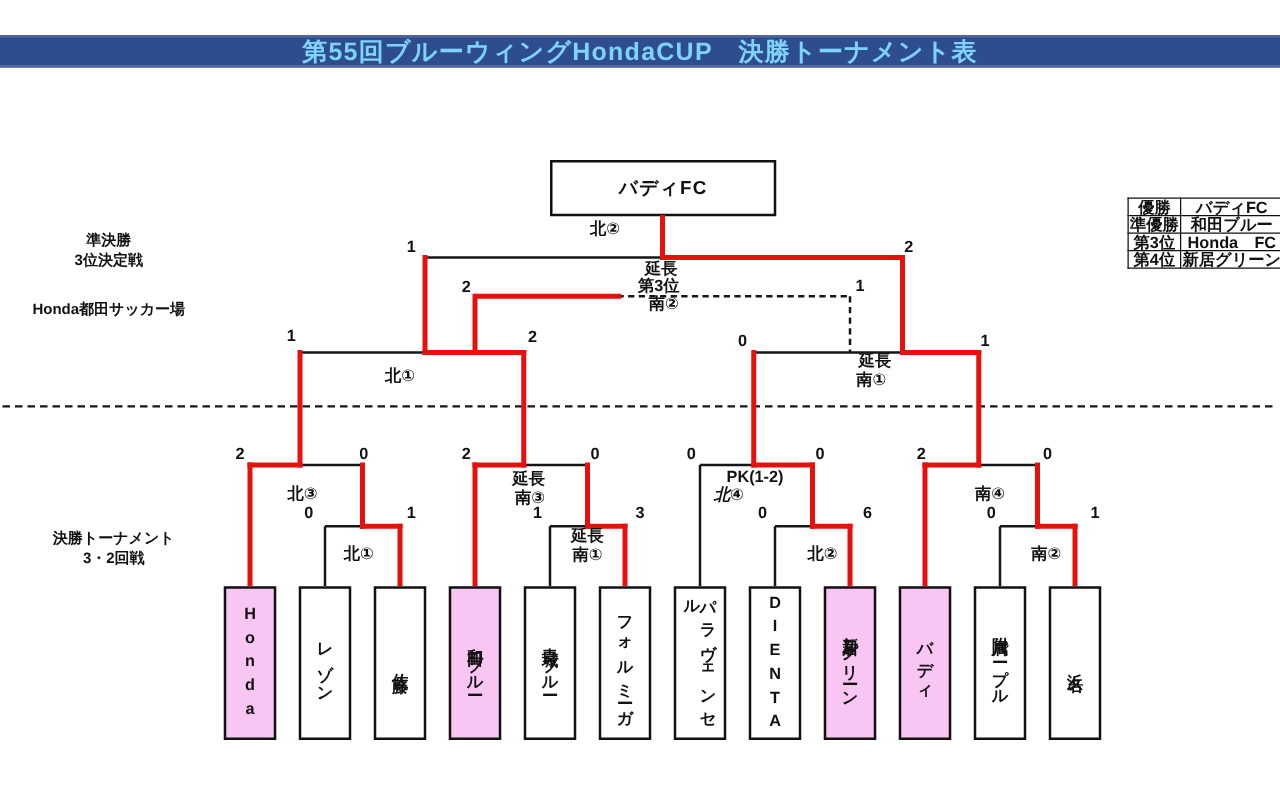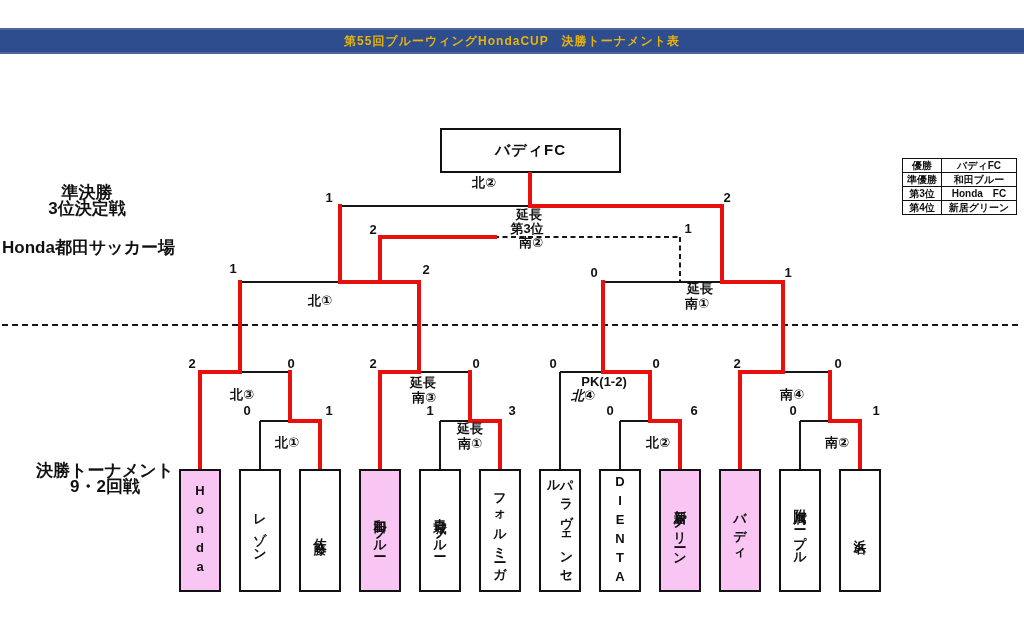--- a/index.html
+++ b/index.html
@@ -7,34 +7,34 @@
     position:relative;width:1024px;height:641px;background:#ffffff;overflow:hidden;
     font-family:"Liberation Sans","DejaVu Sans",sans-serif;color:#111;
   }
   
   .title-band{
     position:absolute;left:0;top:28px;width:1024px;height:26px;
     background:var(--blue,#2e4d8e);
     border-top:2px solid #51659e;border-bottom:2px solid #51659e;
     display:flex;align-items:center;justify-content:center;box-sizing:border-box;
   }
-  .title-band span{color:#eab308;font-weight:bold;font-size:12px;letter-spacing:1px;white-space:nowrap;}
-  
-  .sched{position:absolute;width:170px;text-align:center;font-weight:bold;font-size:17px;line-height:15.5px;white-space:nowrap;}
+  .title-band span{color:#7dd3fc;font-weight:bold;font-size:20px;letter-spacing:1px;white-space:nowrap;}
+  
+  .sched{position:absolute;width:170px;text-align:center;font-weight:bold;font-size:12px;line-height:15.5px;white-space:nowrap;}
   
   .champ-box{
     position:absolute;left:440px;top:128px;width:181px;height:45px;box-sizing:border-box;
     border:2px solid #111;background:#fff;display:flex;align-items:center;justify-content:center;
     font-weight:bold;font-size:15px;letter-spacing:1px;
   }
   
   .results{position:absolute;left:902px;top:158px;border-collapse:collapse;}
   .results td{
     border:1.8px solid #111;height:13px;padding:0 1px;text-align:center;
-    font-weight:bold;font-size:10px;white-space:nowrap;line-height:13px;
+    font-weight:bold;font-size:13px;white-space:nowrap;line-height:13px;
   }
   .results td.rank{width:36px;}
   .results td.team{width:72px;}
   
   .bracket{position:absolute;left:0;top:0;}
   .k{stroke:#161616;stroke-width:2;fill:none;}
   .kd{stroke:#161616;stroke-width:2;fill:none;stroke-dasharray:5 3.5;}
   .kd2{stroke:#161616;stroke-width:1.8;fill:none;stroke-dasharray:6 4;}
   .r{stroke:var(--red,#e8100c);stroke-width:4;fill:none;}
   
@@ -60,23 +60,23 @@
   </div>
 
   <div class="sched" style="left:2px;top:185px;">
     <div>準決勝</div>
     <div>3位決定戦</div>
   </div>
   <div class="sched" style="left:2px;top:240px;">
     <div>Honda都田サッカー場</div>
   </div>
 
-  <div class="sched" style="left:20px;top:423px;margin-top:40px;">
+  <div class="sched" style="left:6px;top:423px;">
     <div>決勝トーナメント</div>
-    <div>9・2回戦</div>
+    <div>3・2回戦</div>
   </div>
 
   <table class="results">
     <tbody>
       <tr>
         <td class="rank">優勝</td>
         <td class="team">バディFC</td>
       </tr>
       <tr>
         <td class="rank">準優勝</td>

